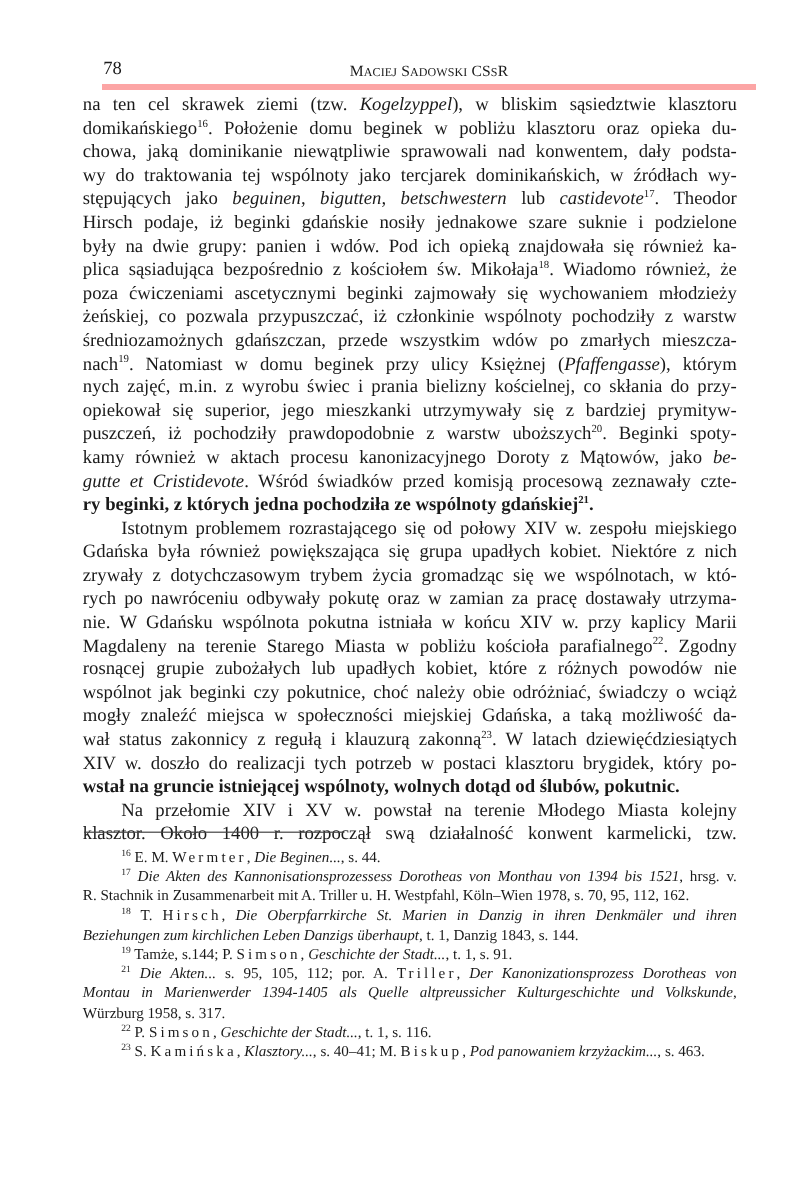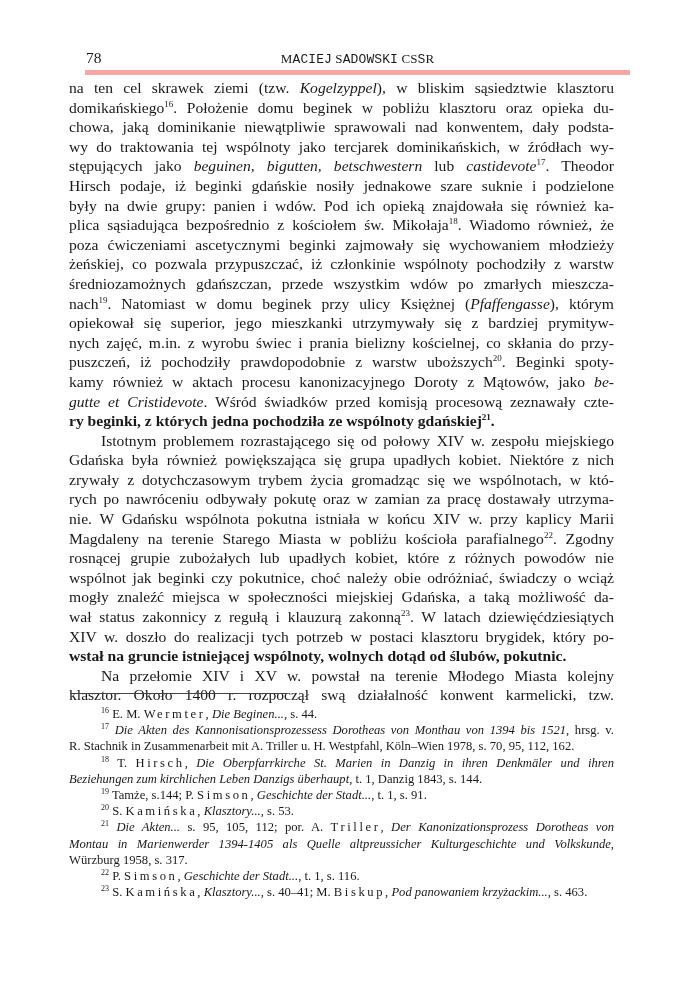--- a/index.html
+++ b/index.html
@@ -2,21 +2,21 @@
 <html><head>
 <meta charset="utf-8">
 <style>
   html, body { margin:0; padding:0; background:#ffffff; }
   body { width:673px; height:993px; position:relative; overflow:hidden; color:#1a1a1a;
          font-family:"Liberation Serif", "DejaVu Serif", serif; }
   .page { position:absolute; left:69px; top:0; width:545px; }
   .header { position:absolute; top:48px; left:16px; width:545px; height:22px; border-bottom:5px solid #fca5a5; }
   .page-num { position:absolute; left:1px; top:0; font-size:15.5px; line-height:20px; }
   .running-head { position:absolute; left:0; right:0; top:1px; text-align:center; font-size:13px; line-height:20px; letter-spacing:0.1px; }
-  .running-head .sc { font-size:13px;font-family:Liberation Mono, monospace; }
+  .running-head .sc { font-size:10px; }
   .body-text { position:absolute; top:78px; left:0; width:545px; font-size:15.6px; line-height:19.6px; text-align:justify; }
   .line { display:block; text-align:justify; text-align-last:justify; white-space:nowrap; height:19.6px; }
   .line.last { text-align-last:left;font-weight:bold; }
   sup { font-size:9px; line-height:0; vertical-align:6px; }
   .fn-rule { position:absolute; left:1px; top:693px; width:217px; border-top:1px solid #444; }
   .footnotes { position:absolute; top:706px; left:0; width:545px; font-size:12.6px; line-height:16.2px; }
   .fn { display:block; white-space:nowrap; text-align:justify; text-align-last:justify; height:16.2px; }
   .fn.first { padding-left:32px; }
   .fn.last { text-align-last:left; }
   .fn sup { font-size:8px; vertical-align:5px; }
@@ -39,22 +39,22 @@
     <span class="line">chowa, jaką dominikanie niewątpliwie sprawowali nad konwentem, dały podsta-</span>
     <span class="line">wy do traktowania tej wspólnoty jako tercjarek dominikańskich, w źródłach wy-</span>
     <span class="line"><span>stępujących jako </span><i>beguinen, bigutten, betschwestern</i><span> lub </span><i>castidevote</i><sup>17</sup><span>. Theodor</span></span>
     <span class="line">Hirsch podaje, iż beginki gdańskie nosiły jednakowe szare suknie i podzielone</span>
     <span class="line">były na dwie grupy: panien i wdów. Pod ich opieką znajdowała się również ka-</span>
     <span class="line"><span>plica sąsiadująca bezpośrednio z kościołem św. Mikołaja</span><sup>18</sup><span>. Wiadomo również, że</span></span>
     <span class="line">poza ćwiczeniami ascetycznymi beginki zajmowały się wychowaniem młodzieży</span>
     <span class="line">żeńskiej, co pozwala przypuszczać, iż członkinie wspólnoty pochodziły z warstw</span>
     <span class="line">średniozamożnych gdańszczan, przede wszystkim wdów po zmarłych mieszcza-</span>
     <span class="line"><span>nach</span><sup>19</sup><span>. Natomiast w domu beginek przy ulicy Księżnej (</span><i>Pfaffengasse</i><span>), którym</span></span>
+    <span class="line">nych zajęć, m.in. z wyrobu świec i prania bielizny kościelnej, co skłania do przy-</span>
     <span class="line">opiekował się superior, jego mieszkanki utrzymywały się z bardziej prymityw-</span>
-    <span class="line">nych zajęć, m.in. z wyrobu świec i prania bielizny kościelnej, co skłania do przy-</span>
     <span class="line"><span>puszczeń, iż pochodziły prawdopodobnie z warstw uboższych</span><sup>20</sup><span>. Beginki spoty-</span></span>
     <span class="line"><span>kamy również w aktach procesu kanonizacyjnego Doroty z Mątowów, jako </span><i>be-</i></span>
     <span class="line"><i>gutte et Cristidevote</i><span>. Wśród świadków przed komisją procesową zeznawały czte-</span></span>
     <span class="line last"><span>ry beginki, z których jedna pochodziła ze wspólnoty gdańskiej</span><sup>21</sup><span>.</span></span>
     <span class="line" style="padding-left:32px">Istotnym problemem rozrastającego się od połowy XIV w. zespołu miejskiego</span>
     <span class="line">Gdańska była również powiększająca się grupa upadłych kobiet. Niektóre z nich</span>
     <span class="line">zrywały z dotychczasowym trybem życia gromadząc się we wspólnotach, w któ-</span>
     <span class="line">rych po nawróceniu odbywały pokutę oraz w zamian za pracę dostawały utrzyma-</span>
     <span class="line">nie. W Gdańsku wspólnota pokutna istniała w końcu XIV w. przy kaplicy Marii</span>
     <span class="line"><span>Magdaleny na terenie Starego Miasta w pobliżu kościoła parafialnego</span><sup>22</sup><span>. Zgodny</span></span>
@@ -70,20 +70,19 @@
 
   <div class="fn-rule"></div>
 
   <div class="footnotes">
     <span class="fn first last"><sup>16</sup> <span>E. M. </span><span class="sp">Wermter</span><span>, </span><i>Die Beginen...</i><span>, s. 44.</span></span>
     <span class="fn first"><sup>17</sup> <i>Die Akten des Kannonisationsprozessess Dorotheas von Monthau von 1394 bis 1521</i><span>, hrsg. v.</span></span>
     <span class="fn last">R. Stachnik in Zusammenarbeit mit A. Triller u. H. Westpfahl, Köln–Wien 1978, s. 70, 95, 112, 162.</span>
     <span class="fn first"><sup>18</sup> <span>T. </span><span class="sp">Hirsch</span><span>, </span><i>Die Oberpfarrkirche St. Marien in Danzig in ihren Denkmäler und ihren</i></span>
     <span class="fn last"><i>Beziehungen zum kirchlichen Leben Danzigs überhaupt</i><span>, t. 1, Danzig 1843, s. 144.</span></span>
     <span class="fn first last"><sup>19</sup> <span>Tamże, s.144; P. </span><span class="sp">Simson</span><span>, </span><i>Geschichte der Stadt...</i><span>, t. 1, s. 91.</span></span>
-    <span class="fn first last"><sup>20</sup> <span>S. </span><span class="sp">Kamińska</span><span>, </span><i>Klasztory...</i><span>, s. 53.</span></span>
     <span class="fn first"><sup>21</sup> <i>Die Akten...</i><span> s. 95, 105, 112; por. A. </span><span class="sp">Triller</span><span>, </span><i>Der Kanonizationsprozess Dorotheas von</i></span>
     <span class="fn"><i>Montau in Marienwerder 1394-1405 als Quelle altpreussicher Kulturgeschichte und Volkskunde</i><span>,</span></span>
     <span class="fn last">Würzburg 1958, s. 317.</span>
     <span class="fn first last"><sup>22</sup> <span>P. </span><span class="sp">Simson</span><span>, </span><i>Geschichte der Stadt...</i><span>, t. 1, s. 116.</span></span>
     <span class="fn first last"><sup>23</sup> <span>S. </span><span class="sp">Kamińska</span><span>, </span><i>Klasztory...</i><span>, s. 40–41; M. </span><span class="sp">Biskup</span><span>, </span><i>Pod panowaniem krzyżackim...</i><span>, s. 463.</span></span>
   </div>
 </div>
 
 </body></html>

